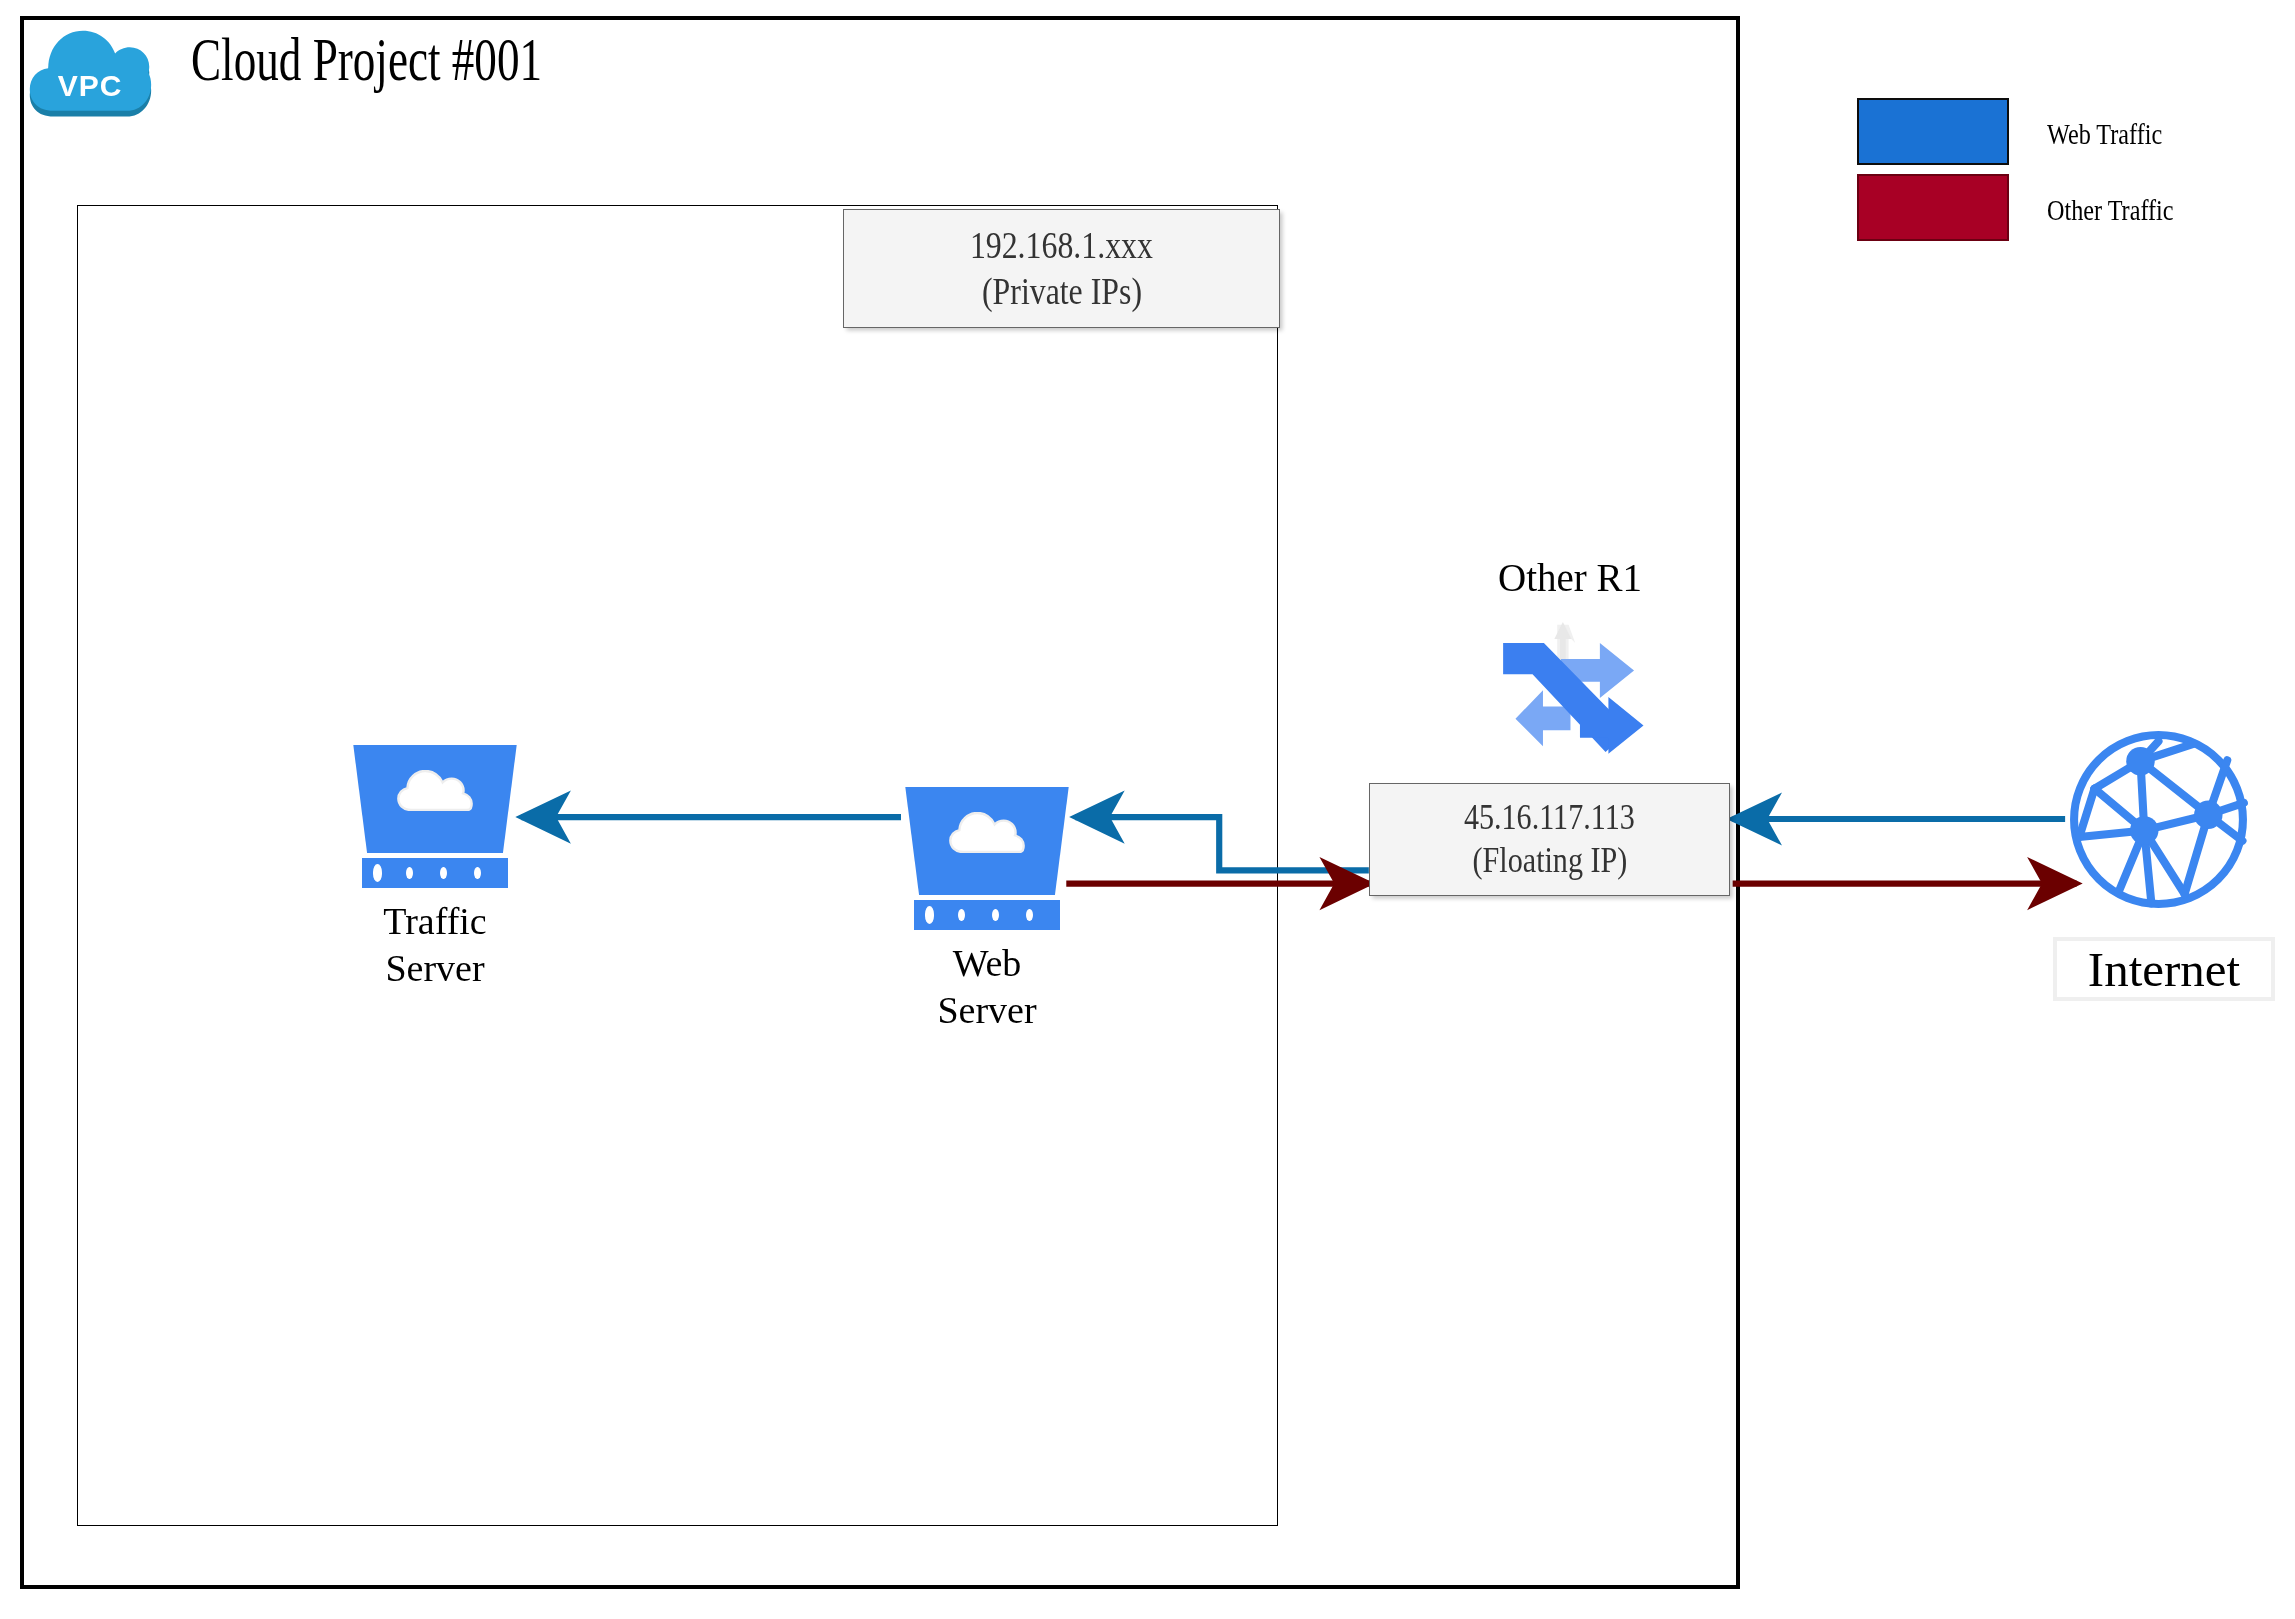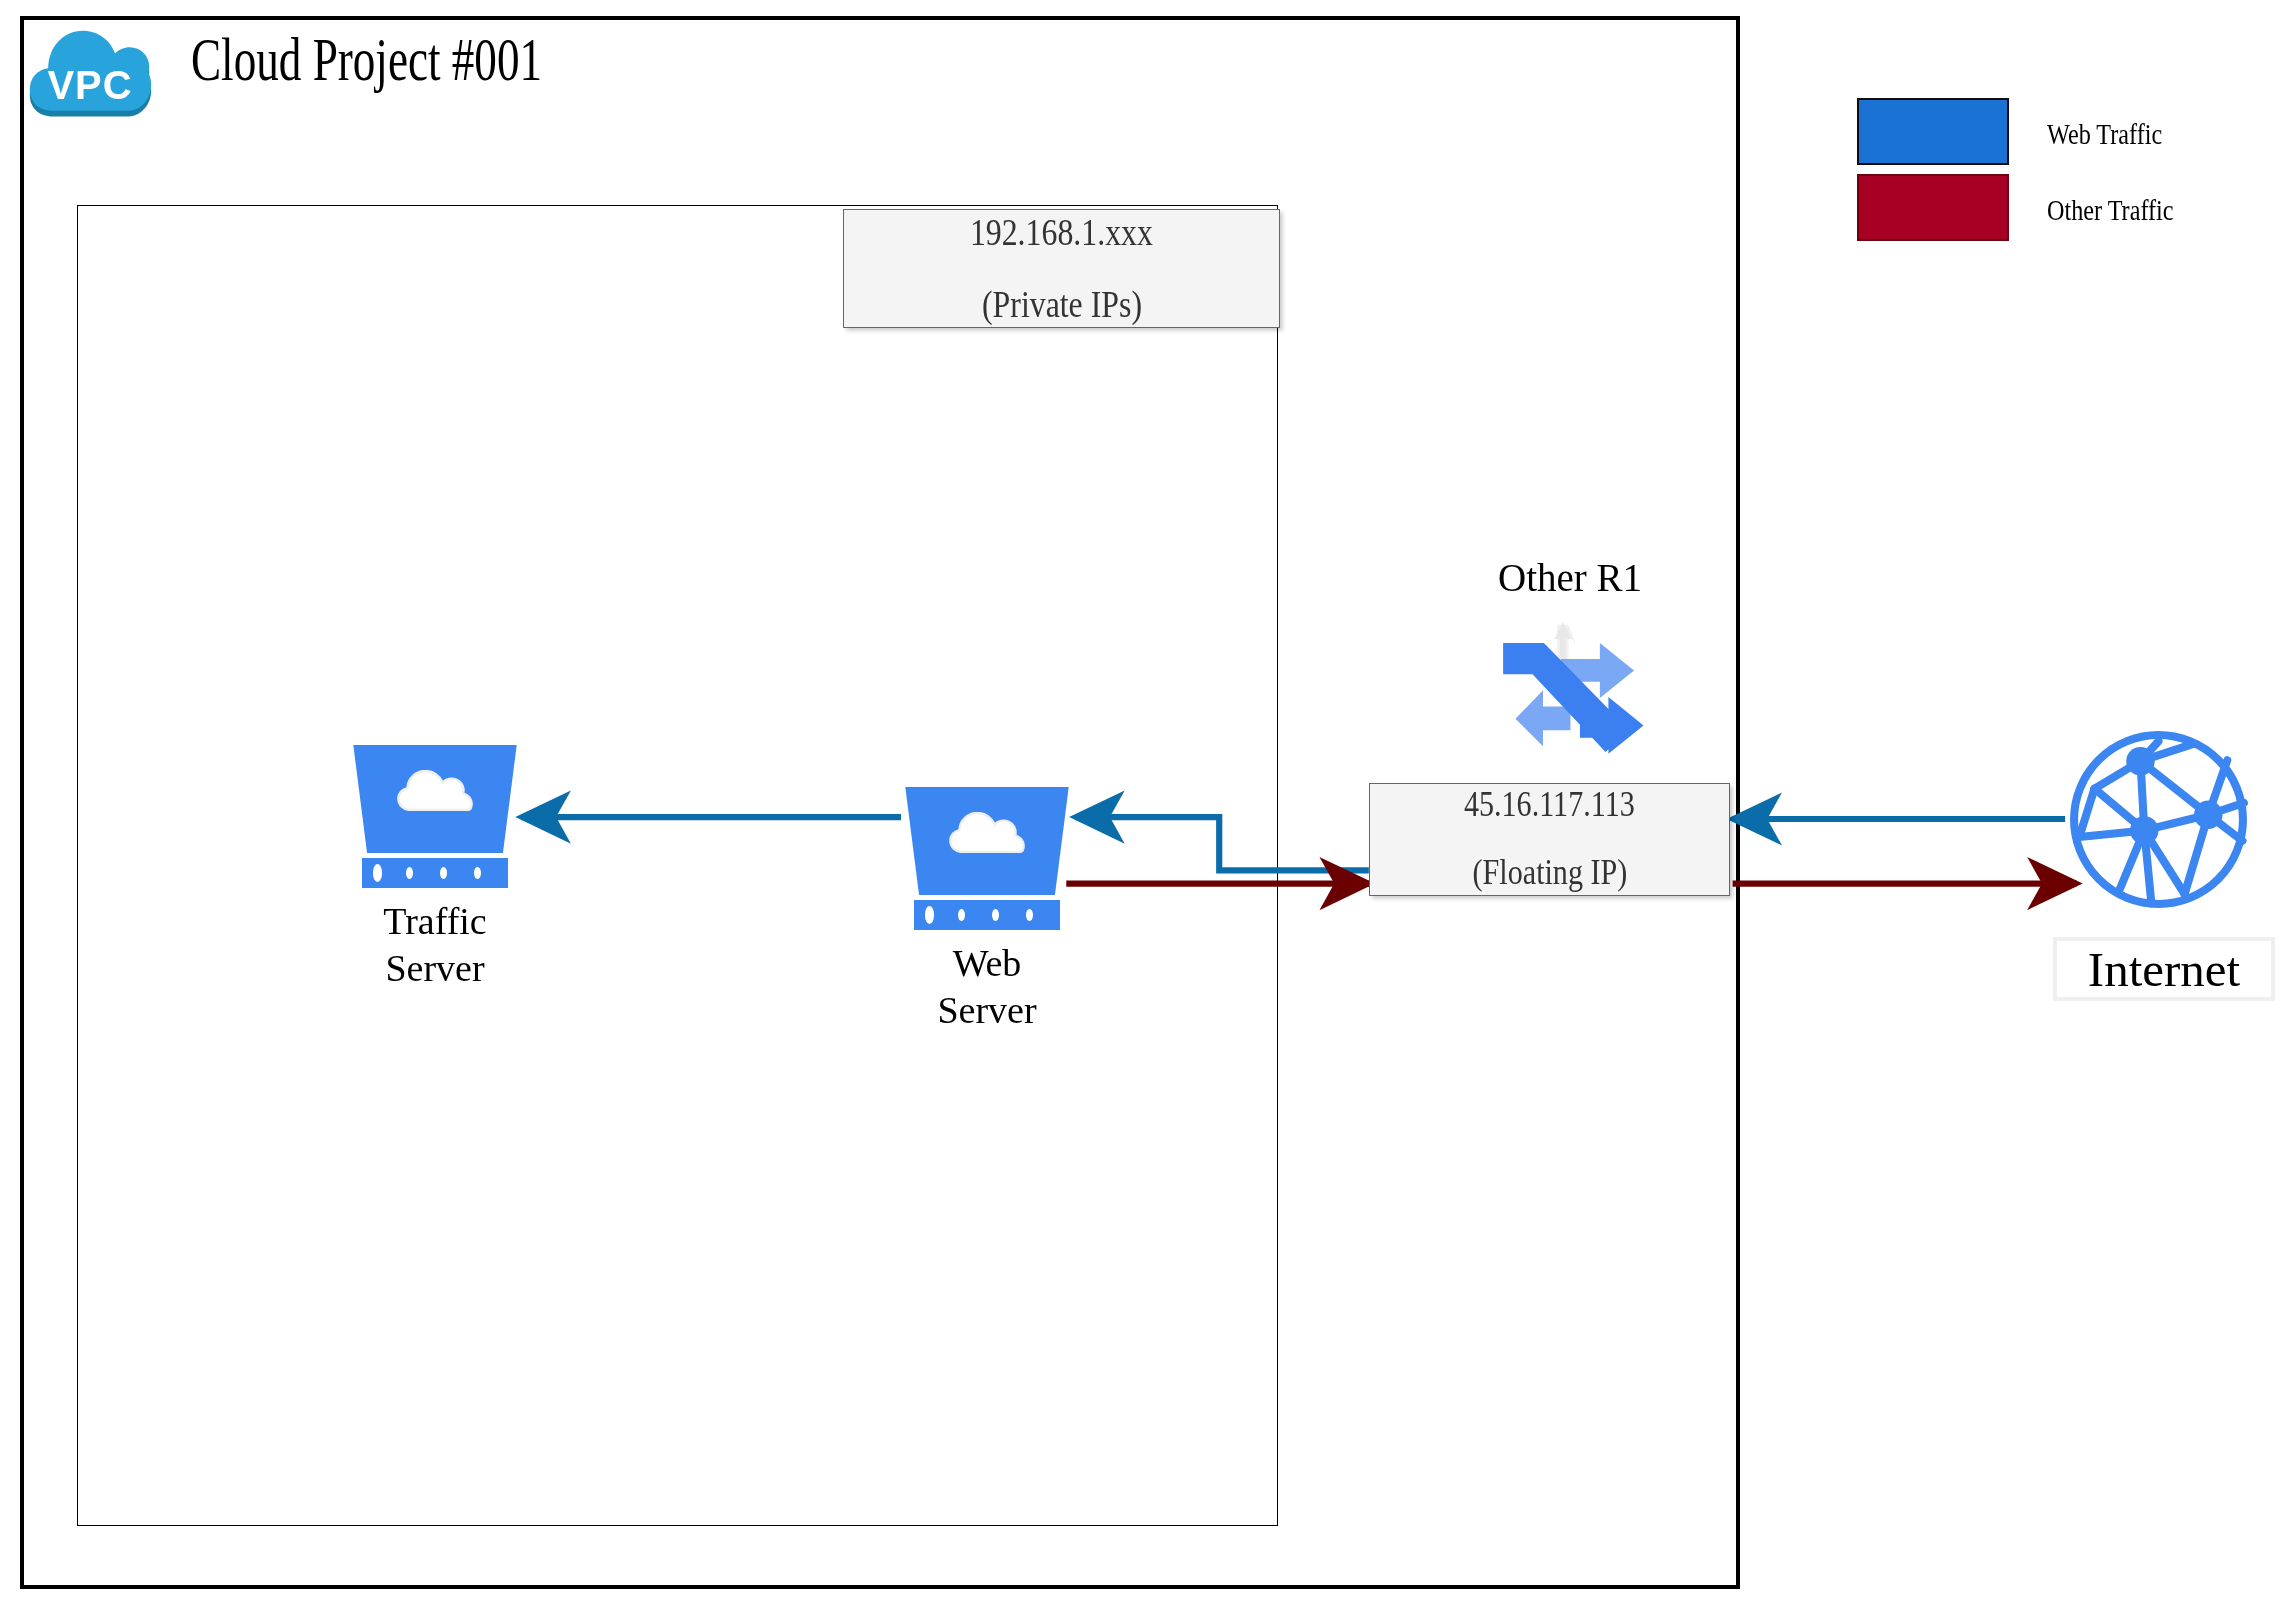--- a/index.html
+++ b/index.html
@@ -24,29 +24,29 @@
     font-family:"Liberation Serif", serif;
     transform:scaleX(0.74);transform-origin:left top;white-space:nowrap;
   }
 
   
   .vpc-icon{position:absolute;left:26px;top:19px;width:128px;height:112px;}
   .vpc-icon .vpc-label{
     position:absolute;left:0;top:0;width:100%;height:100%;
     display:flex;align-items:center;justify-content:center;
     color:#ffffff;font-family:"Liberation Sans", sans-serif;
-    font-weight:bold;font-size:40px;letter-spacing:1px;
+    font-weight:bold;font-size:30px;letter-spacing:1px;
     padding-top:21px;box-sizing:border-box;
   }
 
   
   .callout{
     position:absolute;background:#f4f4f4;border:1.9px solid #666666;
     box-shadow:3.3px 3.3px 4.3px rgba(0,0,0,0.22);
-    display:flex;flex-direction:column;align-items:center;justify-content:space-between;
+    display:flex;flex-direction:column;align-items:center;justify-content:center;
     color:#333333;box-sizing:border-box;
     font-family:"Liberation Serif", serif;
   }
   .callout div{white-space:nowrap;transform:scaleX(0.86);}
   .private-ip{left:843px;top:209px;width:437px;height:119px;font-size:37px;line-height:1.22;}
   .floating-ip{left:1369px;top:783px;width:361px;height:113px;font-size:35px;line-height:1.22;}
 
   
   .node{position:absolute;}
   .node-label{

